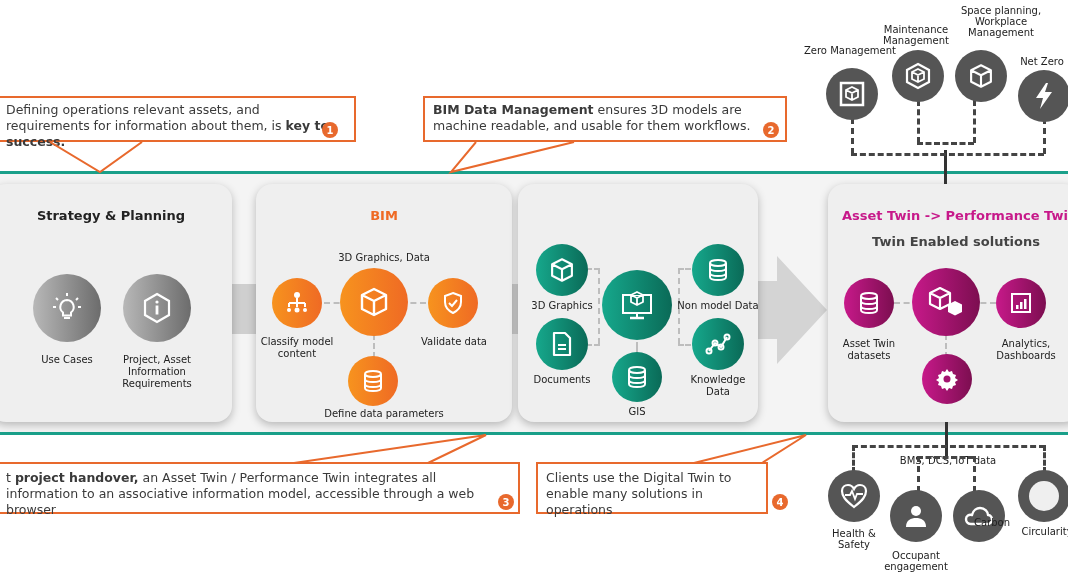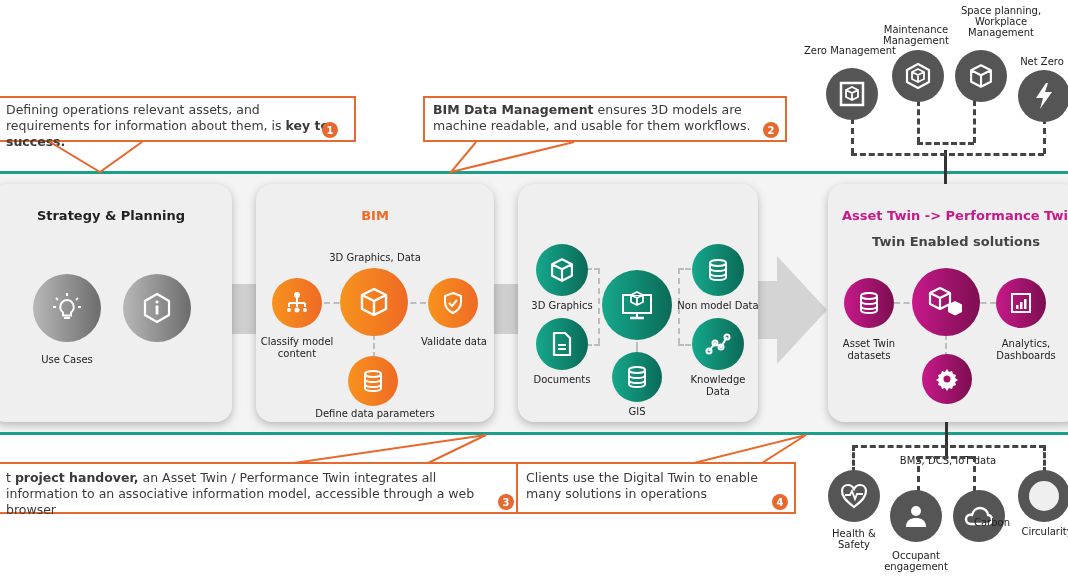--- a/index.html
+++ b/index.html
@@ -57,21 +57,21 @@
 </svg>
 
 <div class="callout" style="left:-4px; top:462px; width:524px; height:52px; padding-top:6px;">
   <span>t </span><b>project handover,</b><span> an Asset Twin / Performance Twin integrates all information to an associative information model, accessible through a web browser</span>
 </div>
 <div class="badge" style="left:498px; top:494px;">3</div>
 <svg class="abs" style="left:290px; top:434px;" width="200" height="30">
   <polyline points="4,29 196,1 138,29" fill="none" stroke="#e8692d" stroke-width="2"></polyline>
 </svg>
 
-<div class="callout" style="left:516px; top:462px; width:280px; height:52px; padding-top:6px;">
+<div class="callout" style="left:536px; top:462px; width:232px; height:52px; padding-top:6px;">
   <span>Clients use the Digital Twin to enable many solutions in operations</span>
 </div>
 <div class="badge" style="left:772px; top:494px;">4</div>
 <svg class="abs" style="left:690px; top:434px;" width="120" height="30">
   <polyline points="4,29 116,1 72,29" fill="none" stroke="#e8692d" stroke-width="2"></polyline>
 </svg>
 
 <div class="card" style="left:-10px; width:242px;">
   <div class="card-title" style="top:24px; color:#222;">Strategy &amp; Planning</div>
   <div class="circ gray-c" style="left:43px; top:90px; width:68px; height:68px;">
@@ -86,23 +86,24 @@
     </svg>
   </div>
   <div class="lbl" style="left:37px; top:170px; width:80px;">Use Cases</div>
   <div class="circ gray-c" style="left:133px; top:90px; width:68px; height:68px;">
     <svg width="34" height="34" viewBox="0 0 34 34">
       <polygon points="17,3 29,10 29,24 17,31 5,24 5,10" fill="none" stroke="#fff" stroke-width="2.2"></polygon>
       <circle cx="17" cy="11" r="1.6" fill="#fff"></circle>
       <rect x="15.6" y="14.5" width="2.8" height="9" fill="#fff"></rect>
     </svg>
   </div>
-</div>
-
-<div class="card" style="left:256px; width:238px;">
+  <div class="lbl" style="left:122px; top:170px; width:90px; white-space:normal;">Project, Asset Information Requirements</div>
+</div>
+
+<div class="card" style="left:256px; width:256px;">
   <div class="card-title" style="top:24px; color:#ef6a24;">BIM</div>
   <div class="lbl" style="left:0; right:0; top:68px;">3D Graphics, Data</div>
   <div class="dash-h" style="left:68px; top:118px; width:102px;"></div>
   <div class="dash-v" style="left:117px; top:150px; height:24px;"></div>
   <div class="circ orange-c" style="left:16px; top:94px; width:50px; height:50px;">
     <svg width="26" height="26" viewBox="0 0 26 26">
       <circle cx="13" cy="5" r="3" fill="#fff"></circle>
       <line x1="13" y1="8" x2="13" y2="13" stroke="#fff" stroke-width="2"></line>
       <line x1="5" y1="13" x2="21" y2="13" stroke="#fff" stroke-width="2"></line>
       <line x1="5" y1="13" x2="5" y2="17" stroke="#fff" stroke-width="2"></line>

